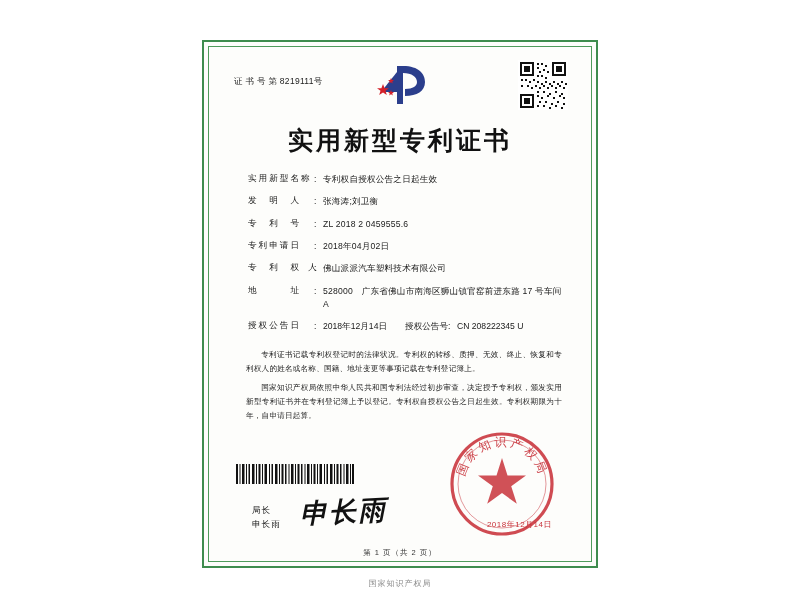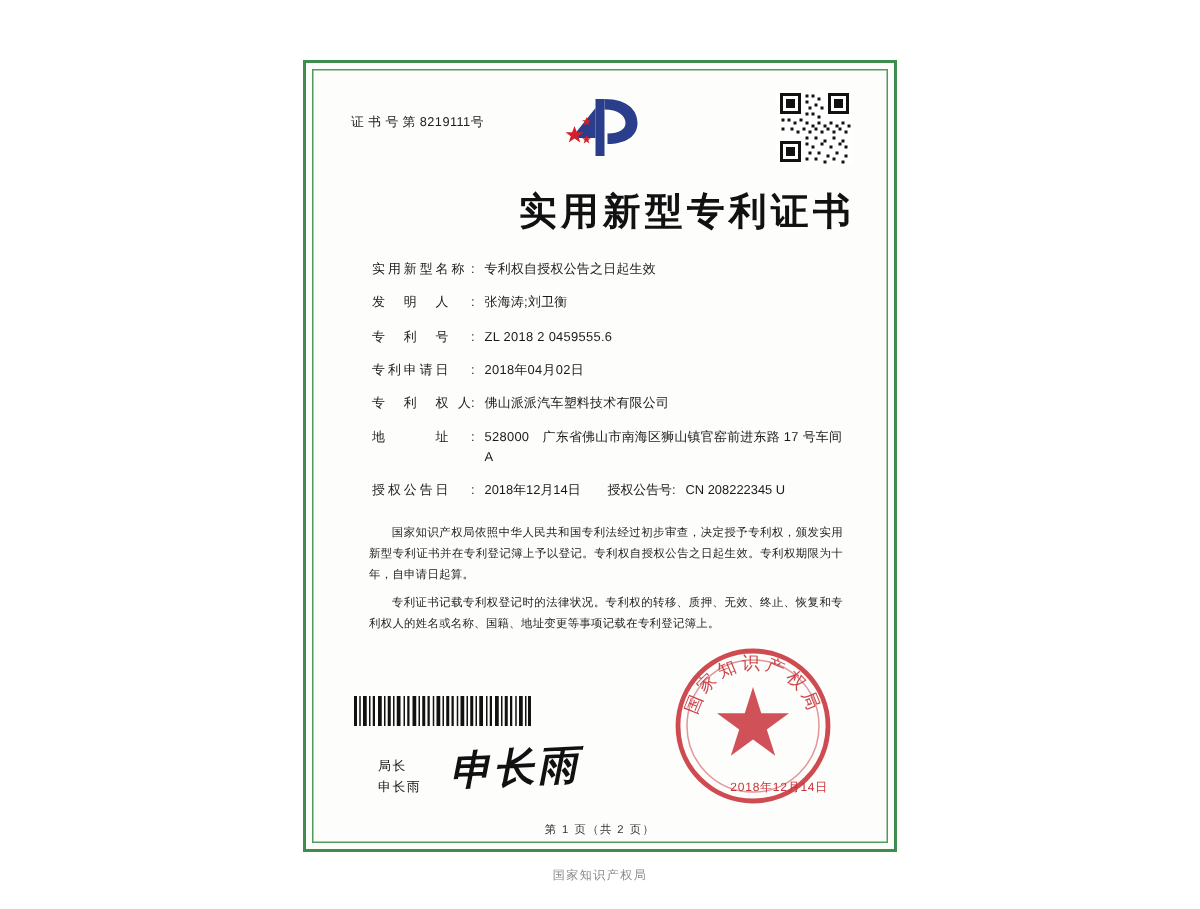--- a/index.html
+++ b/index.html
@@ -75,21 +75,21 @@
     position: absolute;
     right: 2px;
     top: 8px;
     width: 50px;
     height: 50px;
     background: #fff;
   }
 
   
   .title {
-    text-align: right;
+    text-align: center;
     font-family: Liberation Mono, monospace;
     font-size: 25px;
     font-weight: bold;
     letter-spacing: 3px;
     color: #111;
     margin-top: 4px;
     margin-bottom: 16px;
   }
 
   
@@ -102,20 +102,21 @@
     font-size: 8.6px;
     line-height: 1.55;
     color: #1a1a1a;
     margin-bottom: 9px;
   }
   .flabel {
     width: 66px;
     flex: 0 0 66px;
     letter-spacing: 2px;
     white-space: nowrap;
+    font-family: Liberation Mono, monospace;
   }
   .fcolon {
     width: 9px;
     flex: 0 0 9px;
     text-align: left;
   }
   .fval {
     flex: 1 1 auto;
     letter-spacing: 0.2px;
   }
@@ -353,22 +354,22 @@
           <span class="flabel">授权公告日</span>
           <span class="fcolon">:</span>
           <span>2018年12月14日</span>
           <span class="col-b">授权公告号</span>
           <span class="fcolon">:</span>
           <span>CN 208222345 U</span>
         </div>
       </div>
 
       <div class="body-text">
+        <p>专利证书记载专利权登记时的法律状况。专利权的转移、质押、无效、终止、恢复和专利权人的姓名或名称、国籍、地址变更等事项记载在专利登记簿上。</p>
         <p>国家知识产权局依照中华人民共和国专利法经过初步审查，决定授予专利权，颁发实用新型专利证书并在专利登记簿上予以登记。专利权自授权公告之日起生效。专利权期限为十年，自申请日起算。</p>
-        <p>专利证书记载专利权登记时的法律状况。专利权的转移、质押、无效、终止、恢复和专利权人的姓名或名称、国籍、地址变更等事项记载在专利登记簿上。</p>
       </div>
 
       <div class="barcode">
         <svg viewBox="0 0 118 20" width="118" height="20" preserveAspectRatio="none" aria-hidden="true">
           <g fill="#111">
             <rect x="0" y="0" width="2" height="20"></rect>
               <rect x="3.5" y="0" width="1" height="20"></rect>
             <rect x="6" y="0" width="2.5" height="20"></rect>
               <rect x="10" y="0" width="1" height="20"></rect>
             <rect x="12.5" y="0" width="1.5" height="20"></rect>

